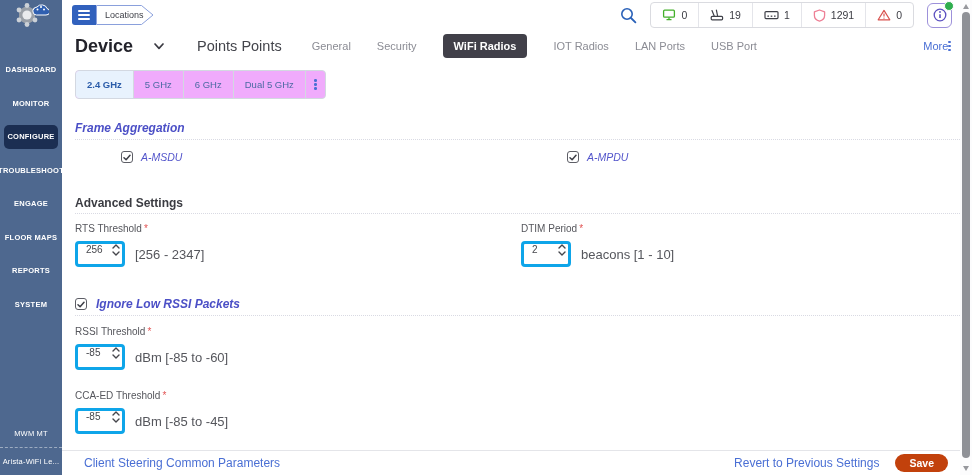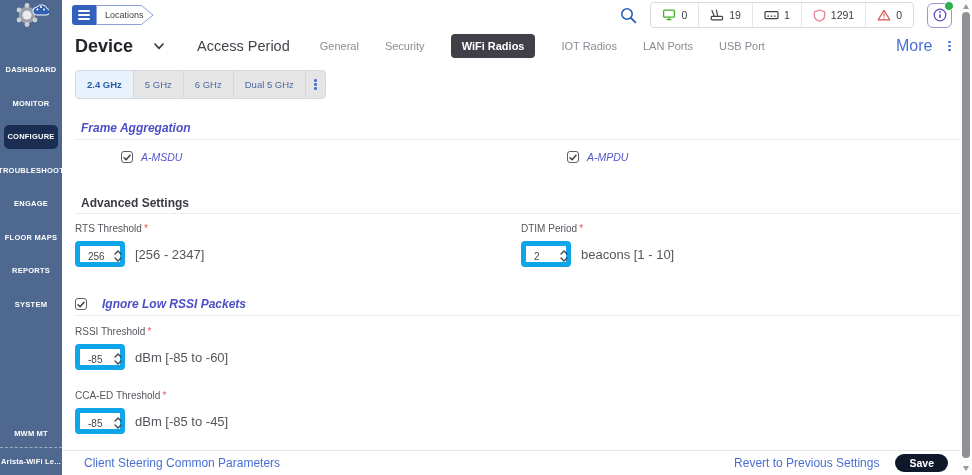--- a/index.html
+++ b/index.html
@@ -9,21 +9,21 @@
   
   .sidebar{position:absolute;left:0;top:0;width:62px;height:475px;background:#4e688f;z-index:6;}
   .logo-box{height:30px;display:flex;align-items:center;justify-content:center;}
   .nav{margin-top:23px;}
   .nav-item{height:33.5px;display:flex;align-items:center;justify-content:center;
     font-size:7.5px;font-weight:bold;color:#fff;letter-spacing:.25px;text-align:center;cursor:pointer;}
   .nav-item.active>span{background:#1b2e52;border-radius:5px;display:flex;align-items:center;
     justify-content:center;width:54px;height:24px;}
   .side-footer{position:absolute;bottom:0;left:0;right:0;}
   .sf-item{height:27px;display:flex;align-items:center;justify-content:center;
-    font-size:7.5px;font-weight:bold;color:#fff;letter-spacing:.2px;}
+    font-size:7.5px;font-weight:normal;color:#fff;letter-spacing:.2px;}
   .sf-item.tenant{border-top:1px dashed rgba(255,255,255,.45);}
 
   
   .topbar{position:absolute;left:62px;top:0;width:898px;height:30px;display:flex;align-items:center;background:#fff;}
   .crumb{display:flex;align-items:center;margin-left:10px;height:20px;position:relative;}
   .burger{width:24px;height:20px;background:#3161bd;border-radius:3px 0 0 3px;display:flex;
     flex-direction:column;justify-content:center;align-items:center;gap:2.5px;cursor:pointer;}
   .burger i{display:block;width:12px;height:1.6px;background:#fff;border-radius:1px;}
   .crumb-arrow{position:relative;width:58px;height:20px;}
   .crumb-arrow svg{position:absolute;left:0;top:0;}
@@ -39,68 +39,68 @@
     border-radius:50%;border:1px solid #fff;}
 
   
   .header{position:absolute;left:62px;top:30px;width:898px;height:32px;display:flex;align-items:center;
     padding-left:13px;box-sizing:border-box;background:#fff;}
   .device{display:flex;align-items:center;gap:21px;font-size:18px;font-weight:bold;color:#23232b;cursor:pointer;}
   .page-title{margin-left:33px;font-size:14.5px;color:#43444b;}
   .tabs{margin-left:30px;display:flex;align-items:center;gap:26px;text-align:center;}
   .tab{font-size:11px;color:#8b8c94;cursor:pointer;white-space:nowrap;}
   .tab.active{background:#414049;color:#fff;font-weight:bold;padding:6px 11px;border-radius:4px;}
-  .more{position:absolute;right:9px;top:0;height:32px;display:flex;align-items:center;gap:16px;
-    color:#4a6fd4;font-size:16px;cursor:pointer;}
+  .more{position:absolute;right:9px;top:0;height:32px;display:flex;align-items:center;gap:0;
+    color:#4a6fd4;font-size:11px;cursor:pointer;}
   .vdots{display:flex;flex-direction:column;gap:1.6px;}
   .vdots i{width:2.6px;height:2.6px;border-radius:50%;background:#4a6fd4;}
 
   
   .content{position:absolute;left:62px;top:62px;width:898px;bottom:25px;box-sizing:border-box;
     padding:8px 0 0 13px;background:#fff;}
-  .band-tabs{display:inline-flex;border:1px solid #d3d8e1;border-radius:4px;height:27px;align-items:stretch;background:#e5e5e5;}
+  .band-tabs{display:inline-flex;border:1px solid #d3d8e1;border-radius:4px;height:27px;align-items:stretch;background:#f0abfc;}
   .band{display:flex;align-items:center;padding:0 11px;font-size:9.5px;color:#4a6aa2;
     border-left:1px solid #d3d8e1;cursor:pointer;white-space:nowrap;}
   .band:first-child{border-left:none;border-radius:3px 0 0 3px;}
   .band.active{background:#e8f2fd;color:#2b5ca9;font-weight:bold;}
   .band-menu{width:19px;display:flex;align-items:center;justify-content:center;border-left:1px solid #d3d8e1;cursor:pointer;}
 
-  .sec-title{font-size:12px;font-weight:bold;font-style:italic;color:#4b4fc6;line-height:14px;margin-left:6px;}
+  .sec-title{font-size:12px;font-weight:bold;font-style:italic;color:#4b4fc6;line-height:14px;}
   .sec-title.dark{font-style:normal;color:#3b3c42;}
   .rule{border-bottom:1px dotted #d9dae3;margin-top:4px;}
   .frame-title{margin-top:22px;}
   .cb-row{position:relative;margin-top:11px;height:14px;}
   .cb{display:flex;align-items:center;gap:8px;margin-left:46px;}
   .col2{position:absolute;left:446px;top:0;}
   .checkbox{width:12px;height:12px;border:1.4px solid #5d5e66;border-radius:3px;box-sizing:border-box;
     display:flex;align-items:center;justify-content:center;background:#fff;cursor:pointer;flex:none;}
   .cb-label{font-size:10.5px;font-style:italic;color:#5355cb;cursor:pointer;}
   .adv-title{margin-top:31px;}
   .rule.tight{margin-top:3px;}
   .fields-row{position:relative;margin-top:9px;}
   .field-label{font-size:10px;color:#55565c;line-height:12px;display:flex;gap:2px;}
   .req{color:#e25555;font-size:10px;}
   .input-line{margin-top:6px;display:flex;align-items:center;gap:10px;}
-  .spin-box{width:50px;height:26px;border:5px solid #0ea5e9;border-radius:4px;display:flex;align-items:flex-end;
+  .spin-box{width:50px;height:26px;border:3px solid #0ea5e9;border-radius:4px;display:flex;align-items:flex-start;
     box-sizing:border-box;background:#fff;}
   .spin-box input{border:none;outline:none;width:26px;padding:0 0 0 8px;font-size:10px;color:#46474d;
     font-family:"Liberation Sans",sans-serif;background:transparent;}
   .spinners{margin-left:auto;margin-right:5px;display:flex;flex-direction:column;gap:2px;cursor:pointer;}
   .hint{font-size:13px;color:#55565c;}
   .rssi-head{margin-top:30px;display:flex;align-items:center;gap:9px;}
   .f1{margin-top:10px;}
   .f2{margin-top:20px;}
 
   
   .footer{position:absolute;left:62px;bottom:0;width:898px;height:25px;border-top:1px solid #e4e5e9;
     background:#fff;display:flex;align-items:center;justify-content:space-between;
     padding:0 12px 0 13px;box-sizing:border-box;z-index:4;}
   .f-link{font-size:12px;color:#4a6fd4;cursor:pointer;margin-left:9px;}
   .f-right{display:flex;align-items:center;gap:16px;}
-  .save-btn{background:#0f172a;color:#fff;font-weight:bold;font-size:10.5px;border:none;
+  .save-btn{background:#c2410c;color:#fff;font-weight:bold;font-size:10.5px;border:none;
     border-radius:9px;height:18px;padding:0 14px;display:flex;align-items:center;cursor:pointer;
     font-family:"Liberation Sans",sans-serif;}
 
   
   .scrollbar{position:absolute;right:0;top:0;width:12px;height:475px;background:#fcfcfd;z-index:7;}
   .sb-up{position:absolute;top:4px;left:2.5px;width:0;height:0;border-left:3.5px solid transparent;
     border-right:3.5px solid transparent;border-bottom:5px solid #97989d;cursor:pointer;}
   .sb-down{position:absolute;bottom:4px;left:2.5px;width:0;height:0;border-left:3.5px solid transparent;
     border-right:3.5px solid transparent;border-top:5px solid #97989d;cursor:pointer;}
   .sb-thumb{position:absolute;top:12px;left:2px;width:8px;height:446px;background:#8f9197;border-radius:4px;cursor:pointer;}
@@ -231,21 +231,21 @@
     </div>
   </div>
 
   <div class="header">
     <div class="device">
       <span>Device</span>
       <svg width="10" height="7" viewBox="0 0 10 7">
         <polyline points="1,1 5,5.3 9,1" fill="none" stroke="#3a3a42" stroke-width="1.7" stroke-linecap="round" stroke-linejoin="round"></polyline>
       </svg>
     </div>
-    <div class="page-title">Access Period</div>
+    <div class="page-title">Points Points</div>
     <div class="tabs">
       <div class="tab">General</div>
       <div class="tab">Security</div>
       <div class="tab active">WiFi Radios</div>
       <div class="tab">IOT Radios</div>
       <div class="tab">LAN Ports</div>
       <div class="tab">USB Port</div>
     </div>
     <div class="more">
       <span>More</span>

